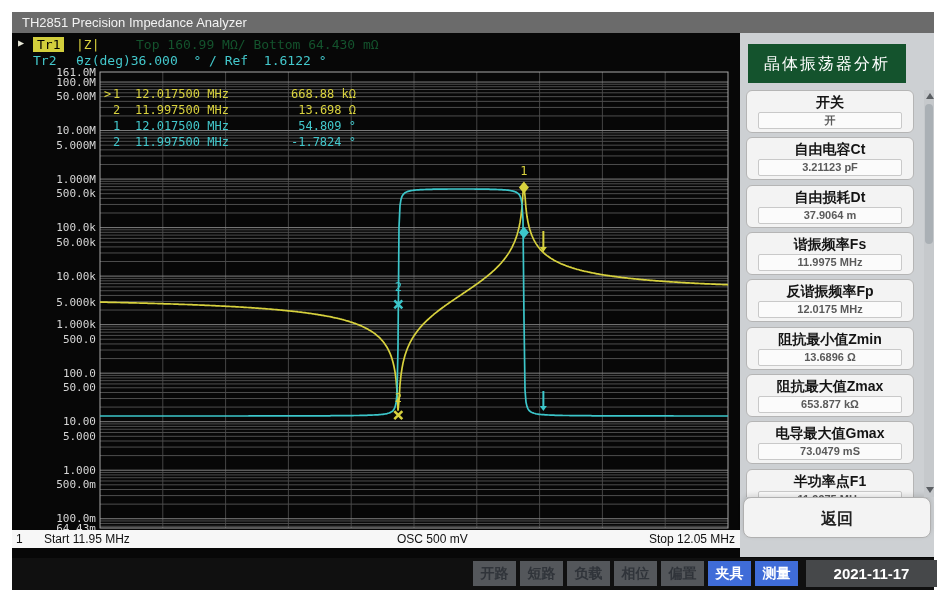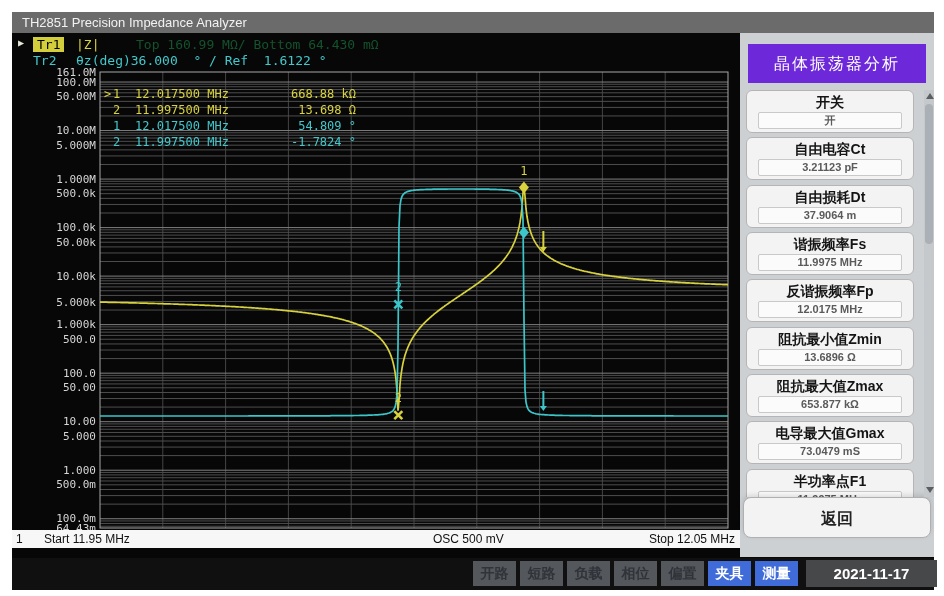--- a/index.html
+++ b/index.html
@@ -29,25 +29,25 @@
   .readout-row .freq{margin-left:8px;}
   .readout-row .val{flex:1;text-align:right;}
   .tone-tr1{color:#d9d23e;}
   .tone-tr2{color:#43c8cc;}
   
   .status-strip{position:absolute;left:12px;top:530px;width:728px;height:18px;background:#f7f7f7;
     font-size:12px;color:#111;z-index:2;}
   .status-strip span{position:absolute;top:2px;}
   .st-ch{left:4px;}
   .st-start{left:32px;}
-  .st-osc{left:385px;margin-left:36px;}
+  .st-osc{left:385px;}
   .st-stop{right:5px;}
   
   .panel{position:absolute;left:740px;top:33px;width:194px;height:524px;background:#cdd0d3;z-index:3;}
-  .panel-header{position:absolute;left:748px;top:44px;width:178px;height:39px;background:#6d28d9;
+  .panel-header{position:absolute;left:748px;top:44px;width:158px;height:39px;background:#14532d;
     color:#fff;font-size:16px;letter-spacing:2px;text-align:center;line-height:39px;z-index:4;}
   #panel-list{position:absolute;left:741px;top:88px;width:182px;height:409px;overflow:hidden;z-index:4;}
   .pbtn{position:absolute;left:5px;width:168px;height:43px;background:#f3f3f3;border:1px solid #b5b5b5;
     border-radius:6px;box-sizing:border-box;text-align:center;}
   .pbtn-label{font-size:14px;font-weight:700;color:#141414;line-height:19px;margin-top:2px;}
   .pbtn-value{margin:0 auto;width:142px;height:15px;background:#fbfbfb;border:1px solid #c9c9c9;
     border-radius:2px;font-size:11px;font-weight:700;color:#5a5a5a;line-height:15px;overflow:hidden;}
   .back-btn{position:absolute;left:743px;top:497px;width:188px;height:41px;background:#f3f3f3;
     border:1px solid #b0b0b0;border-radius:8px;font-size:16px;font-weight:700;color:#222;
     line-height:41px;text-align:center;z-index:5;box-sizing:border-box;box-shadow:0 -2px 5px rgba(0,0,0,0.12);}

